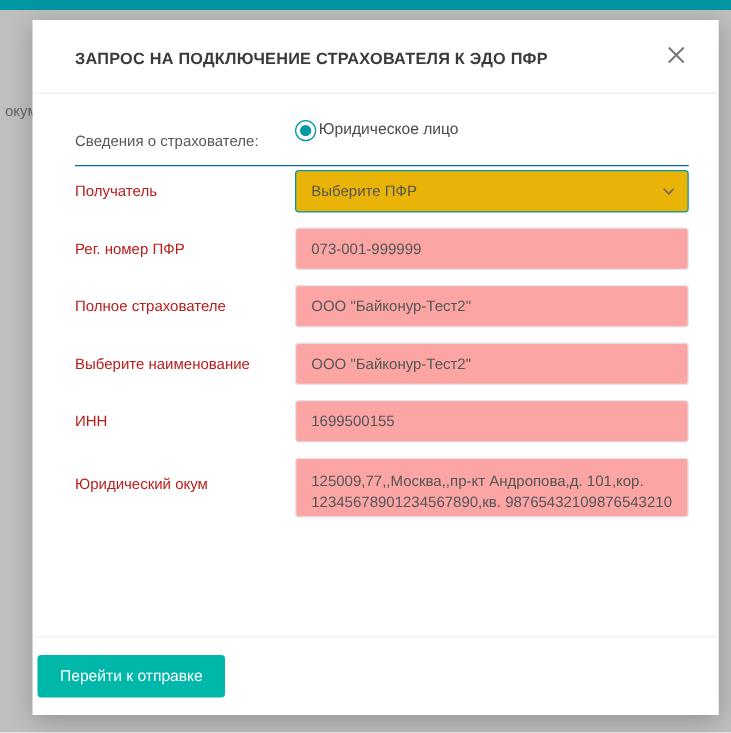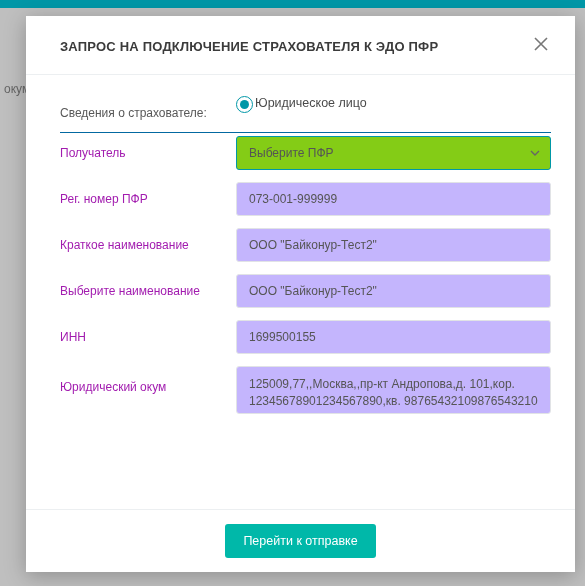--- a/index.html
+++ b/index.html
@@ -92,66 +92,66 @@
     display: flex;
     align-items: center;
     margin-bottom: 12px;
   }
   .form-row.tall { align-items: flex-start; }
   .form-row.tall .form-label { padding-top: 14px; }
   .form-label {
     width: 176px;
     flex-shrink: 0;
     font-size: 12px;
-    color: #a21caf;
+    color: #b91c1c;
   }
   .form-control {
     flex: 1;
-    background: #c4b5fd;
+    background: #fca5a5;
     border: 1px solid #e1e3e6;
     border-radius: 3px;
     padding: 9px 12px;
     font-size: 12px;
     color: #555;
     font-family: inherit;
     min-height: 34px;
   }
   textarea.form-control {
     resize: none;
     line-height: 1.4;
     height: 48px;
   }
   .select-wrap {
     flex: 1;
     position: relative;
   }
   .select-control {
     width: 100%;
-    background: #84cc16;
+    background: #eab308;
     border: 1px solid #0097a7;
     border-radius: 3px;
     padding: 9px 34px 9px 12px;
     font-size: 12px;
     color: #555;
     cursor: pointer;
   }
   .chevron {
     position: absolute;
     right: 10px;
     top: 50%;
     transform: translateY(-50%);
     pointer-events: none;
     color: #666;
   }
   .chevron svg { width: 12px; height: 12px; display:block; }
   .modal-footer {
     border-top: 1px solid #eceff1;
-    padding: 14px 32px;
-    display: flex;
-    justify-content: center;
+    padding: 14px 4px;
+    display: flex;
+    justify-content: flex-start;
   }
   .submit-btn {
     background: #00b8a9;
     color: #fff;
     border: none;
     border-radius: 3px;
     padding: 10px 18px;
     font-size: 12.5px;
     cursor: pointer;
   }
@@ -208,21 +208,21 @@
         </span>
       </div>
     </div>
 
     <div class="form-row">
       <div class="form-label">Рег. номер ПФР</div>
       <input class="form-control" value="073-001-999999" style="">
     </div>
 
     <div class="form-row">
-      <div class="form-label">Краткое наименование</div>
+      <div class="form-label">Полное страхователе</div>
       <input class="form-control" value="ООО &quot;Байконур-Тест2&quot;" style="">
     </div>
 
     <div class="form-row">
       <div class="form-label">Выберите наименование</div>
       <input class="form-control" value="ООО &quot;Байконур-Тест2&quot;" style="">
     </div>
 
     <div class="form-row">
       <div class="form-label">ИНН</div>

